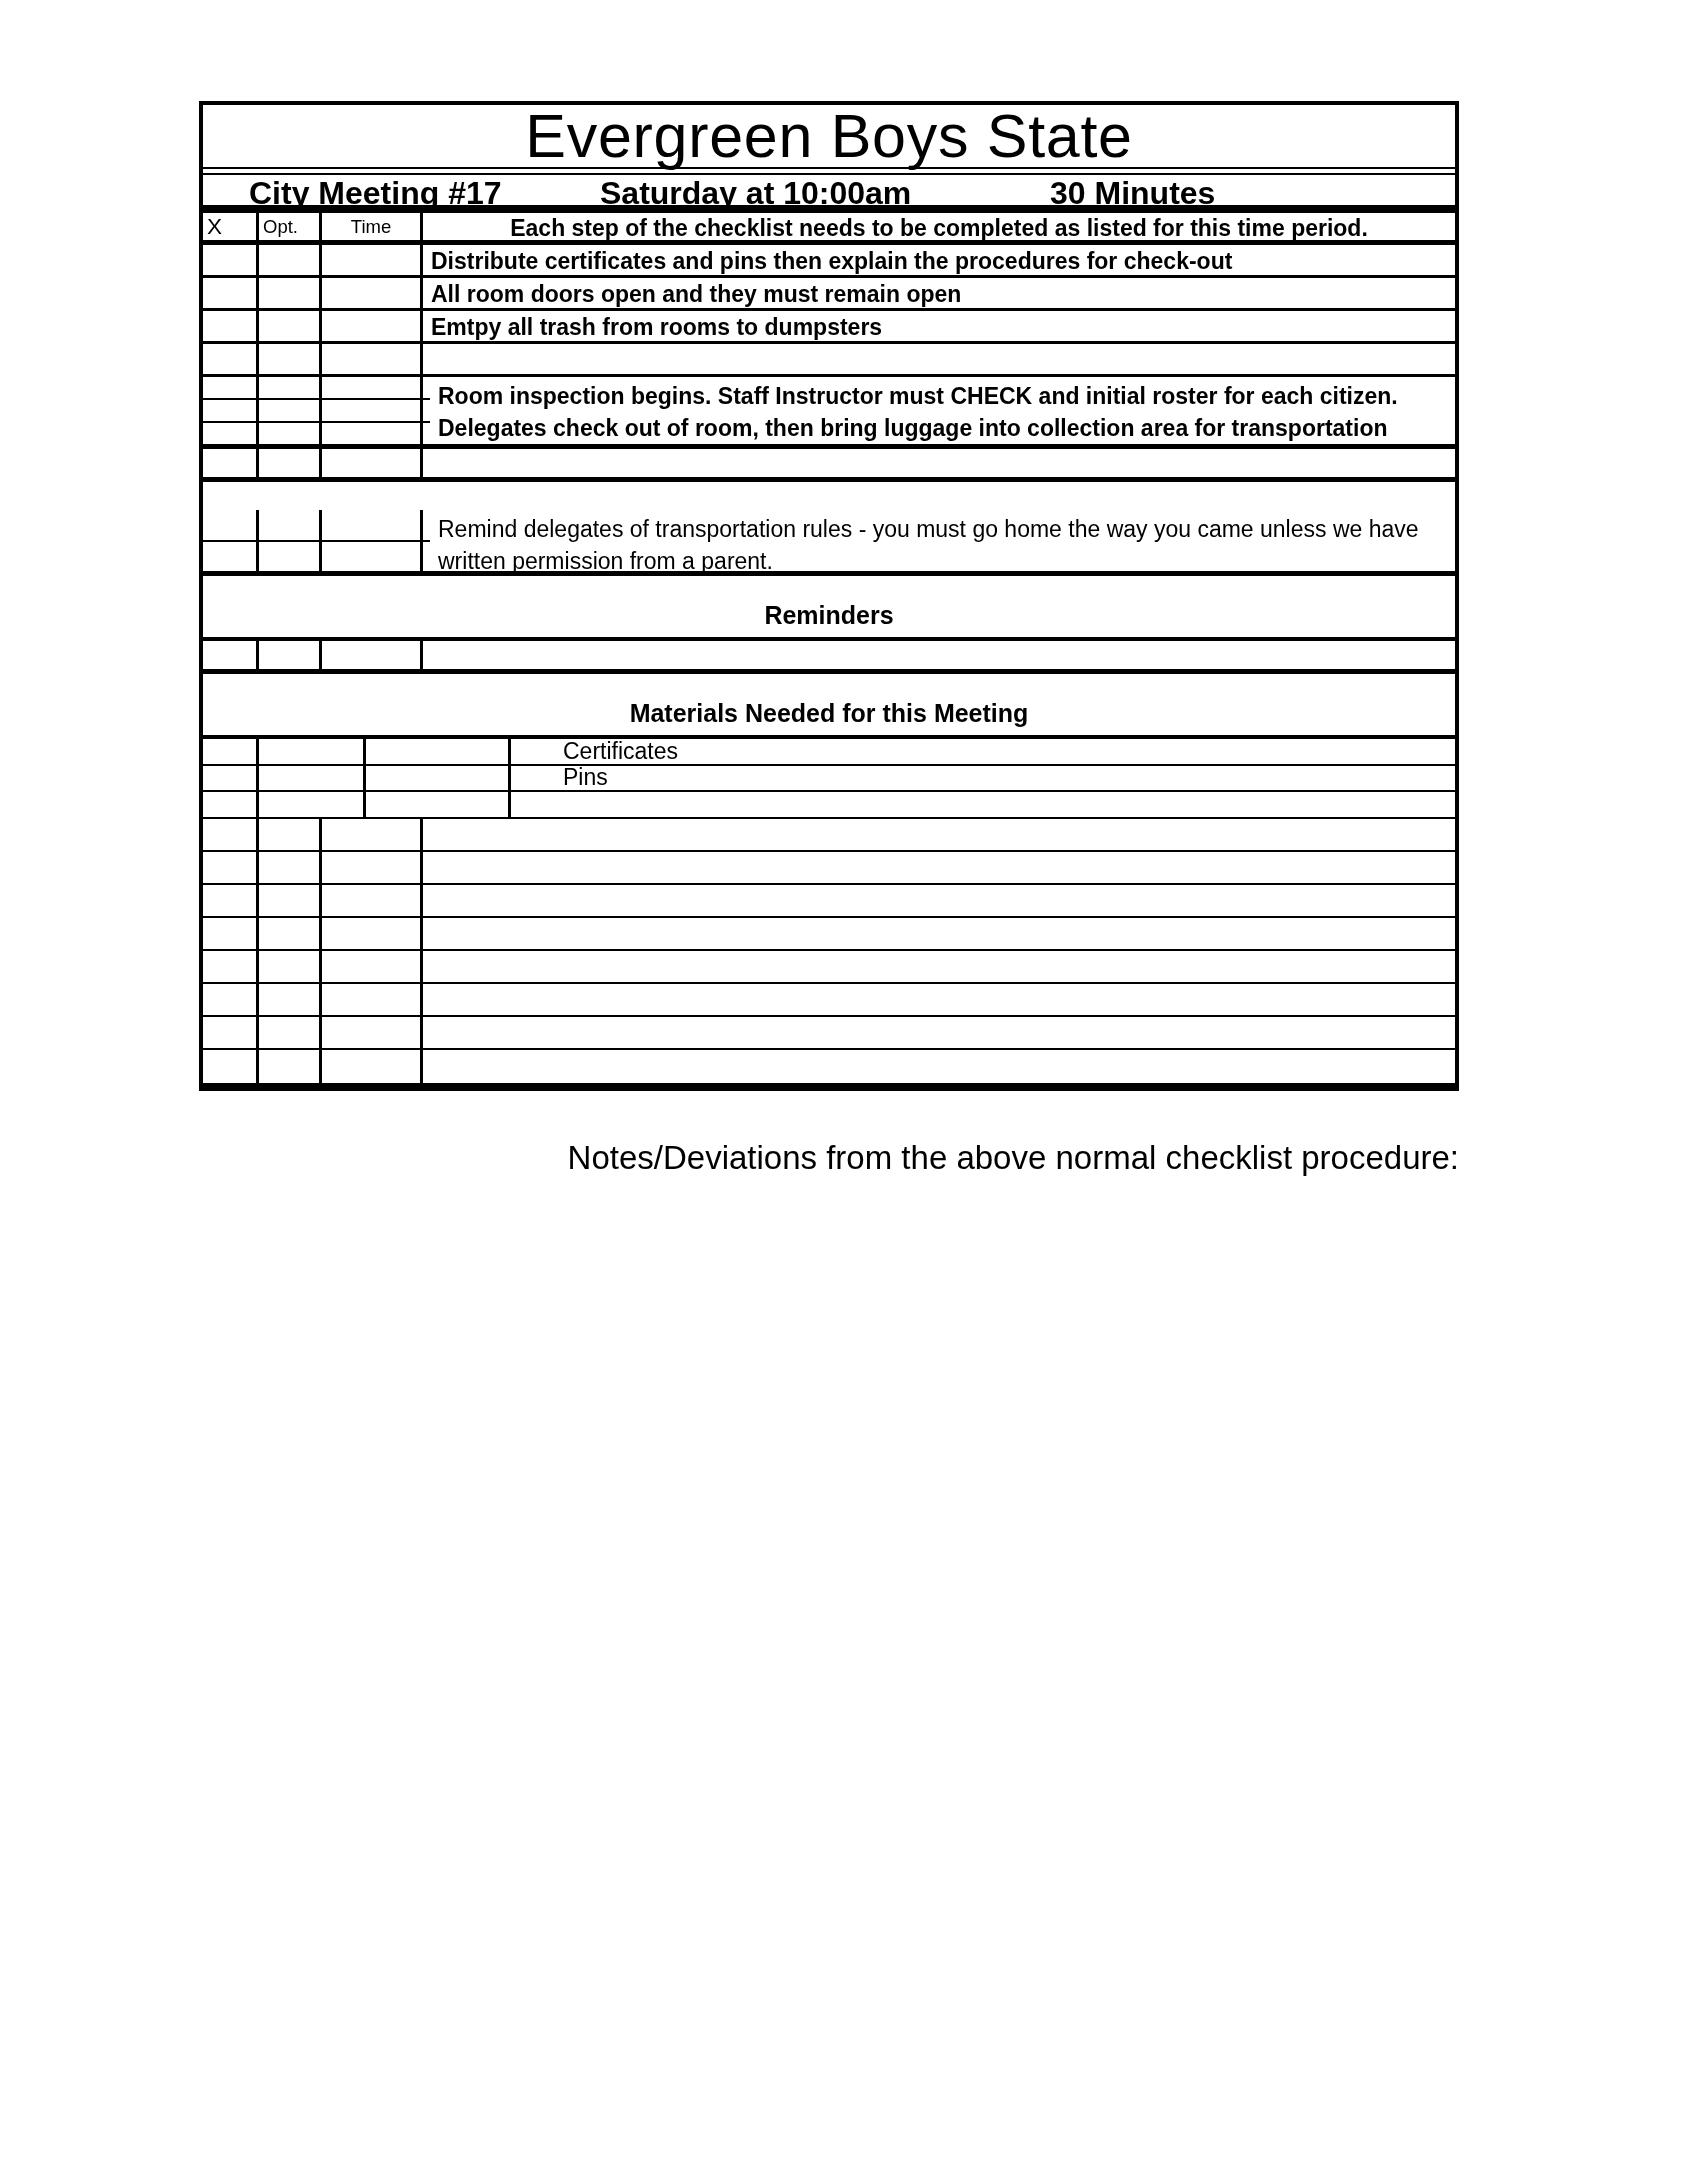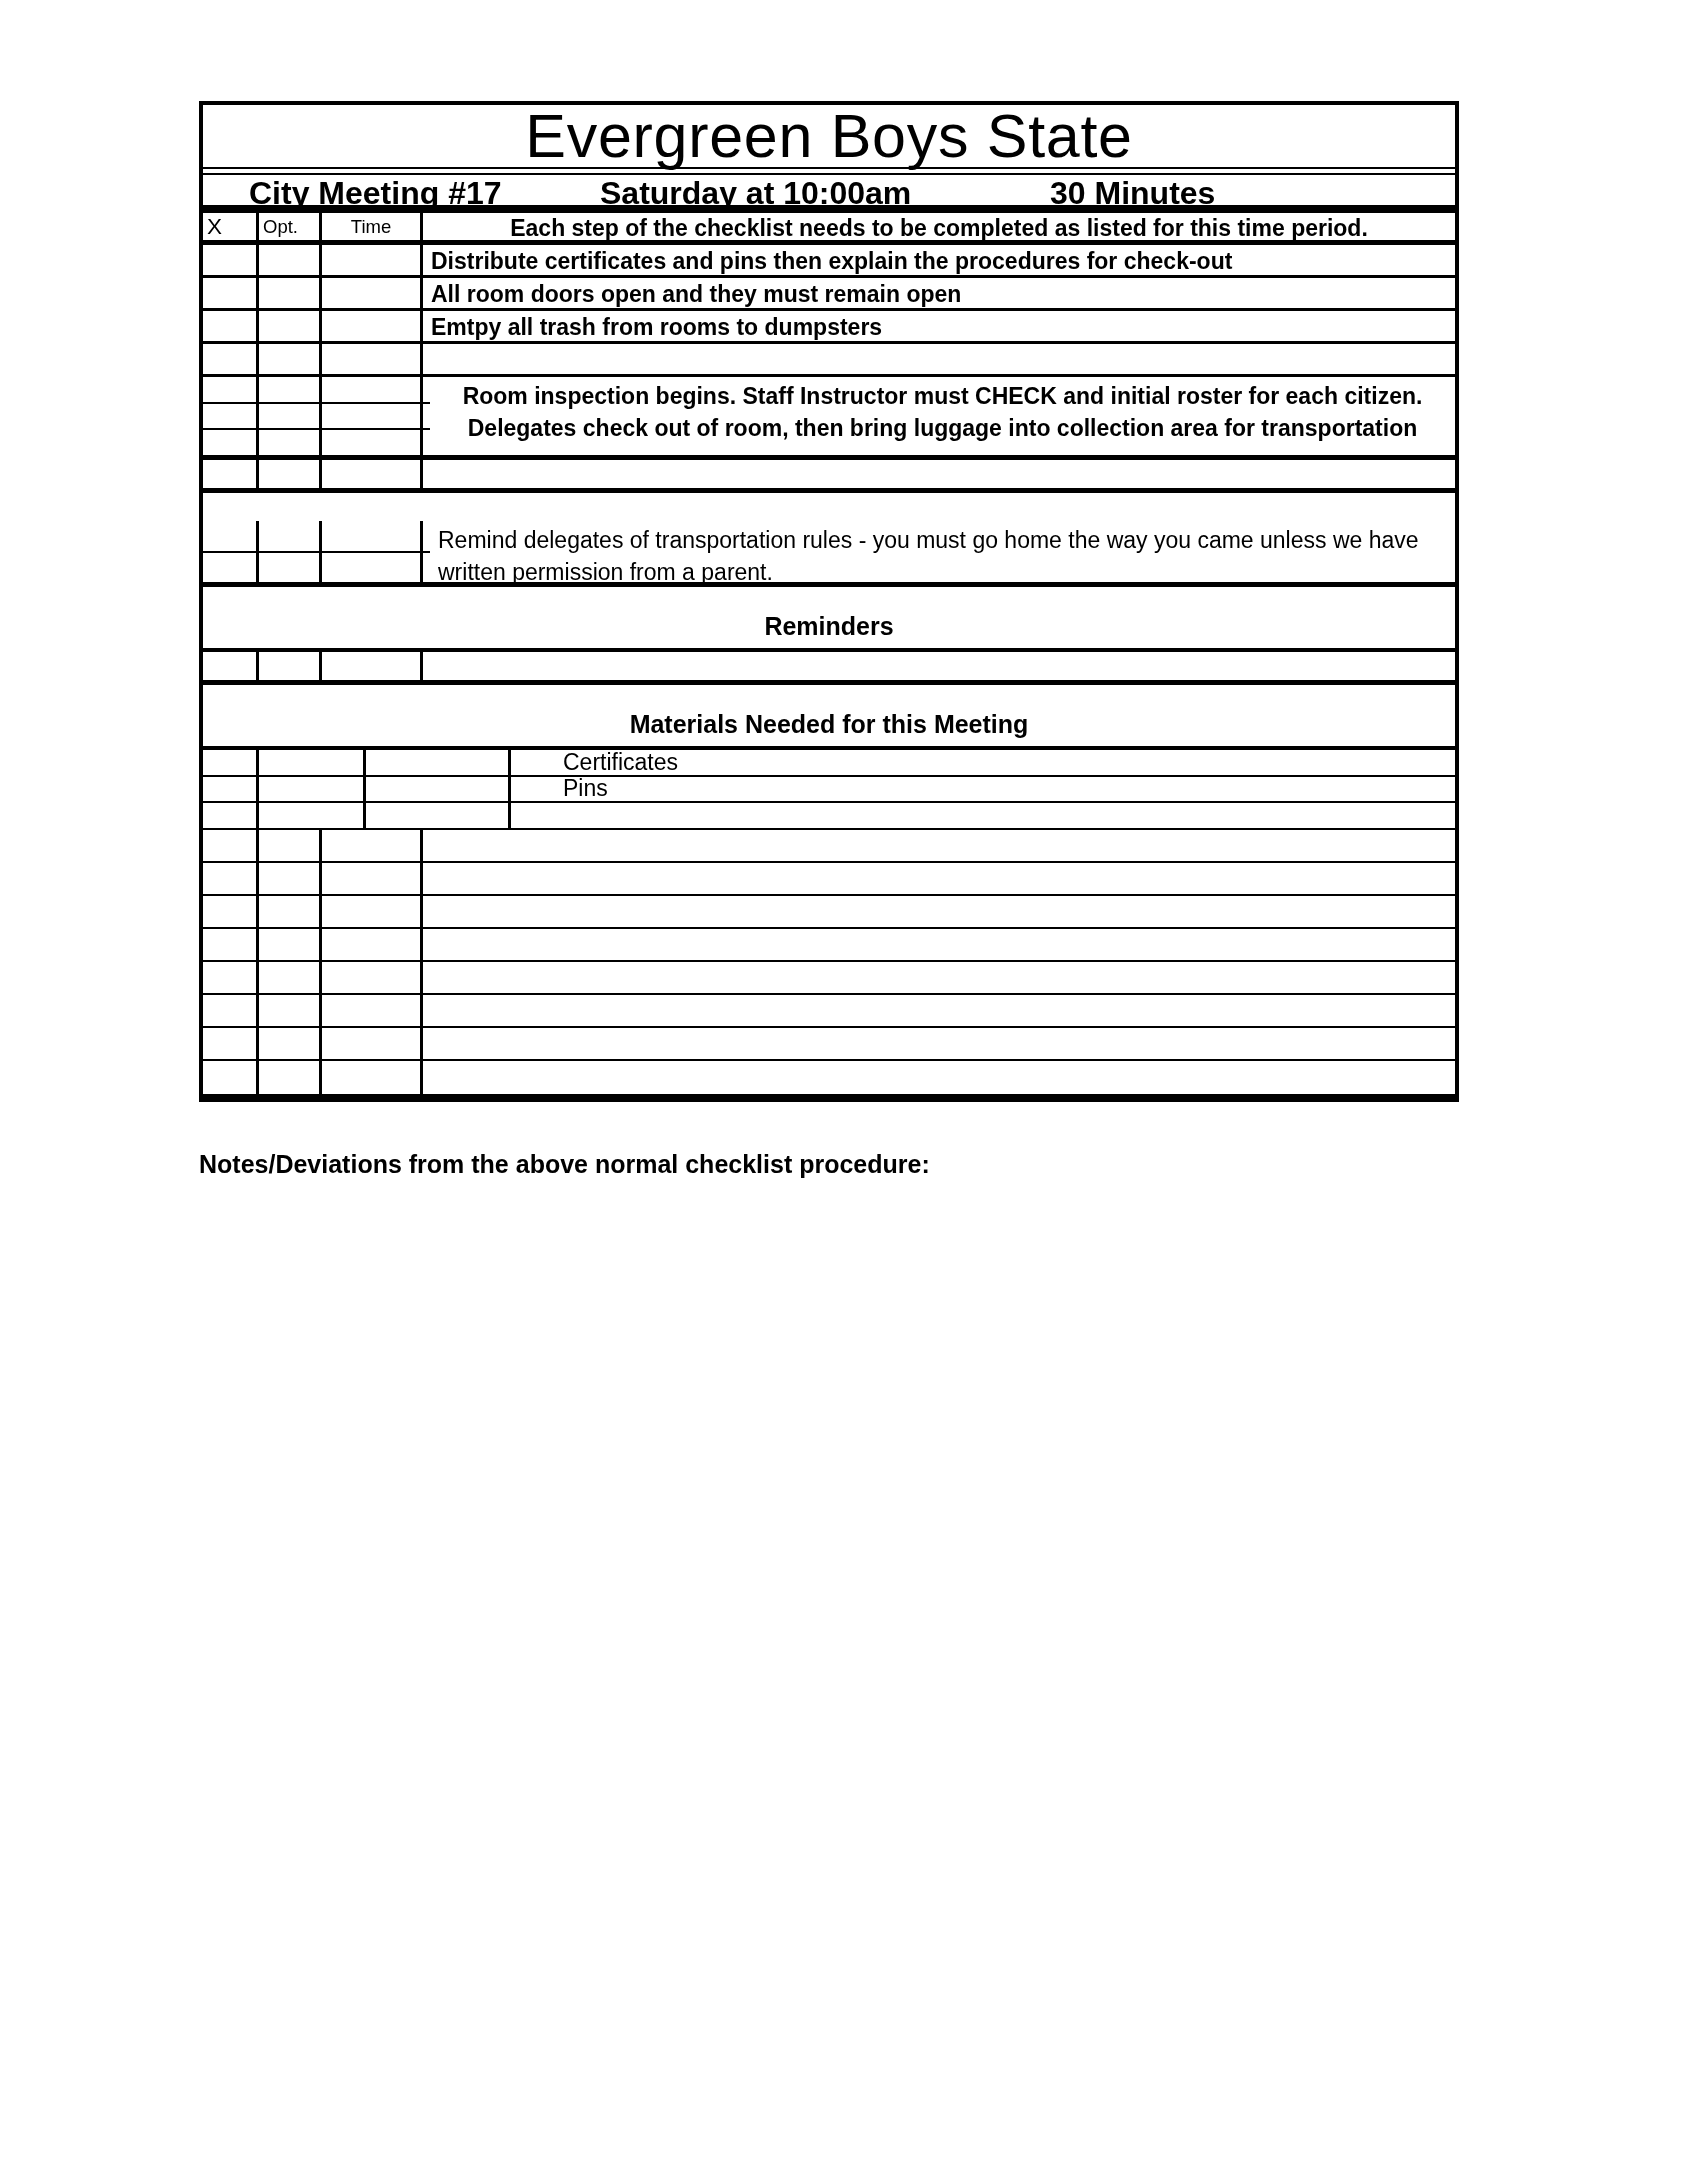--- a/index.html
+++ b/index.html
@@ -46,40 +46,40 @@
   
   .chk { height:33px; }
   .chk .c-desc { font-weight:bold; font-size:23px; line-height:28px; }
 
   .span-row { }
   .left-stack { width:227px; display:flex; flex-direction:column; }
   .mini { flex:1; display:flex; border-bottom:2.6px solid #000; }
   .mini:last-child { border-bottom:none; }
   .mini .c-x, .mini .c-opt, .mini .c-time { height:auto; }
   .span-row .c-desc { font-size:23px; line-height:32px; padding-top:2.6px; }
-  .span-row.s3 { height:83px;text-align:center; }
+  .span-row.s3 { height:72px; }
   .span-row.s2 { height:66px;margin-top:28px; }
   .span-row .bold { font-weight:bold; }
 
   .empty-row { height:33px; }
 
   
   .band { height:65px; display:flex; align-items:flex-end; justify-content:center;
           border-bottom:4px solid #000; padding-bottom:6.6px;
           font-weight:bold; font-size:25px; }
 
   
   .mat { height:26.5px; border-bottom-width:2.6px;gap:44px; }
   .mat .c-desc { font-size:23px; line-height:22px; padding-top:0.7px; }
 
   .tail { height:33px; border-bottom-width:2.6px; }
   .tail:last-child { border-bottom:none; }
 
   
-  .notes { margin-top:48px; text-align:left; font-weight:bold; font-size:25px; }
+  .notes { margin-top:48px; text-align:right; font-weight:normal; font-size:33px; }
 </style>
 </head>
 <body>
 
 <div class="page">
   <div class="sheet">
     <div class="tbl">
 
       <div class="title-row">
         <div class="t">Evergreen Boys State</div>

